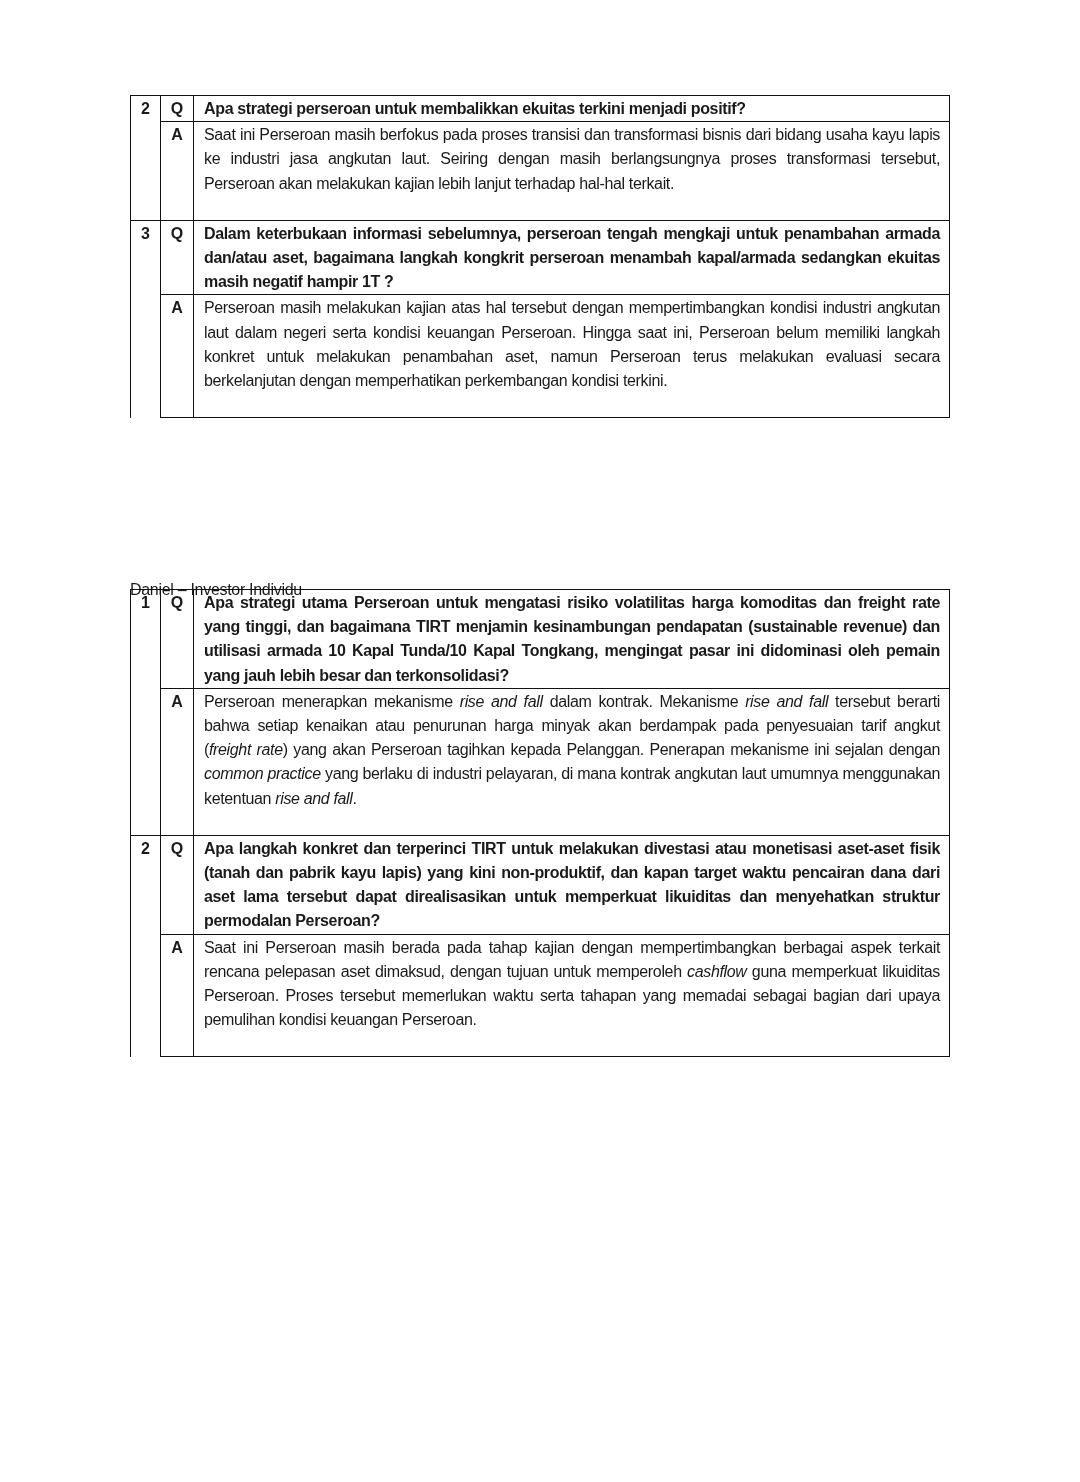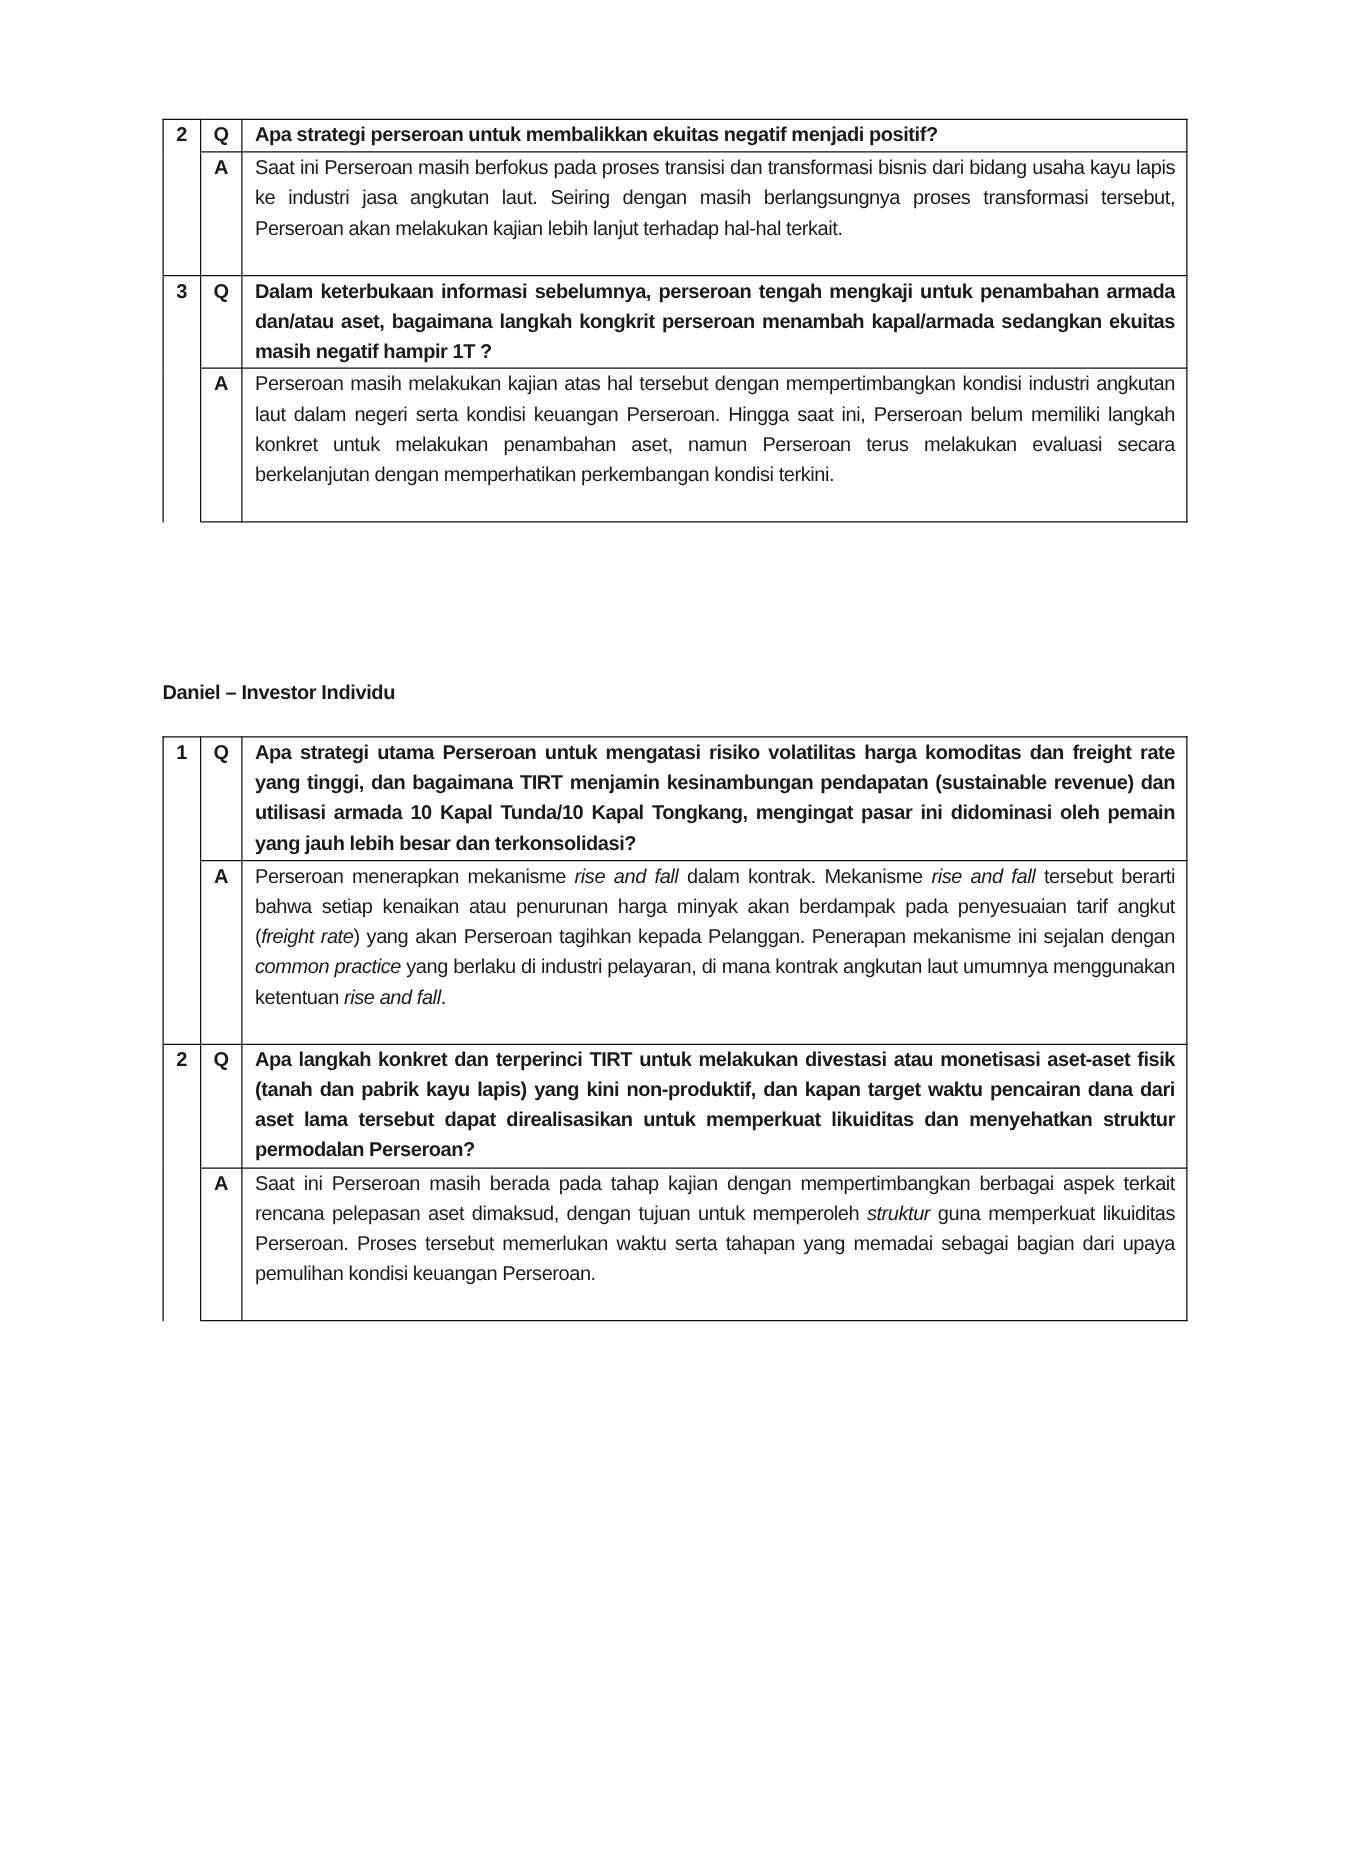--- a/index.html
+++ b/index.html
@@ -52,41 +52,41 @@
       padding-bottom: 24px !important;
     }
     .last-line {
       text-align-last: left;
     }
     #table1 { top: 95px; }
     #table2 { top: 589px; }
     .section-heading {
       position: absolute;
       left: 130px;
-      top: 546px;
+      top: 581px;
       font-size: 16px;
-      font-weight: bold;
+      font-weight: normal;
       letter-spacing: -0.3px;
     }
     em { }
   </style>
 </head>
 <body>
 
 <table class="qa-table" id="table1">
   <colgroup>
       <col class="c-num">
       <col class="c-type">
       <col class="c-text">
     </colgroup>
   <tbody>
     <tr class="row-q">
       <td class="cell-num">2</td>
       <td class="cell-type">Q</td>
-      <td class="cell-text last-line">Apa strategi perseroan untuk membalikkan ekuitas negatif menjadi positif?</td>
+      <td class="cell-text last-line">Apa strategi perseroan untuk membalikkan ekuitas terkini menjadi positif?</td>
     </tr>
     <tr class="row-a">
       <td class="cell-num"></td>
       <td class="cell-type">A</td>
       <td class="cell-text last-line">Saat ini Perseroan masih berfokus pada proses transisi dan transformasi bisnis dari bidang usaha kayu lapis ke industri jasa angkutan laut. Seiring dengan masih berlangsungnya proses transformasi tersebut, Perseroan akan melakukan kajian lebih lanjut terhadap hal-hal terkait.</td>
     </tr>
     <tr class="row-q">
       <td class="cell-num">3</td>
       <td class="cell-type">Q</td>
       <td class="cell-text last-line">Dalam keterbukaan informasi sebelumnya, perseroan tengah mengkaji untuk penambahan armada dan/atau aset, bagaimana langkah kongkrit perseroan menambah kapal/armada sedangkan ekuitas masih negatif hampir 1T ?</td>
@@ -119,16 +119,16 @@
       <td class="cell-text last-line">Perseroan menerapkan mekanisme <em>rise and fall</em> dalam kontrak. Mekanisme <em>rise and fall</em> tersebut berarti bahwa setiap kenaikan atau penurunan harga minyak akan berdampak pada penyesuaian tarif angkut (<em>freight rate</em>) yang akan Perseroan tagihkan kepada Pelanggan. Penerapan mekanisme ini sejalan dengan <em>common practice</em> yang berlaku di industri pelayaran, di mana kontrak angkutan laut umumnya menggunakan ketentuan <em>rise and fall</em>.</td>
     </tr>
     <tr class="row-q">
       <td class="cell-num">2</td>
       <td class="cell-type">Q</td>
       <td class="cell-text last-line">Apa langkah konkret dan terperinci TIRT untuk melakukan divestasi atau monetisasi aset-aset fisik (tanah dan pabrik kayu lapis) yang kini non-produktif, dan kapan target waktu pencairan dana dari aset lama tersebut dapat direalisasikan untuk memperkuat likuiditas dan menyehatkan struktur permodalan Perseroan?</td>
     </tr>
     <tr class="row-a">
       <td class="cell-num"></td>
       <td class="cell-type">A</td>
-      <td class="cell-text last-line">Saat ini Perseroan masih berada pada tahap kajian dengan mempertimbangkan berbagai aspek terkait rencana pelepasan aset dimaksud, dengan tujuan untuk memperoleh <em>struktur</em> guna memperkuat likuiditas Perseroan. Proses tersebut memerlukan waktu serta tahapan yang memadai sebagai bagian dari upaya pemulihan kondisi keuangan Perseroan.</td>
+      <td class="cell-text last-line">Saat ini Perseroan masih berada pada tahap kajian dengan mempertimbangkan berbagai aspek terkait rencana pelepasan aset dimaksud, dengan tujuan untuk memperoleh <em>cashflow</em> guna memperkuat likuiditas Perseroan. Proses tersebut memerlukan waktu serta tahapan yang memadai sebagai bagian dari upaya pemulihan kondisi keuangan Perseroan.</td>
     </tr>
   </tbody>
 </table>
 
 </body></html>

